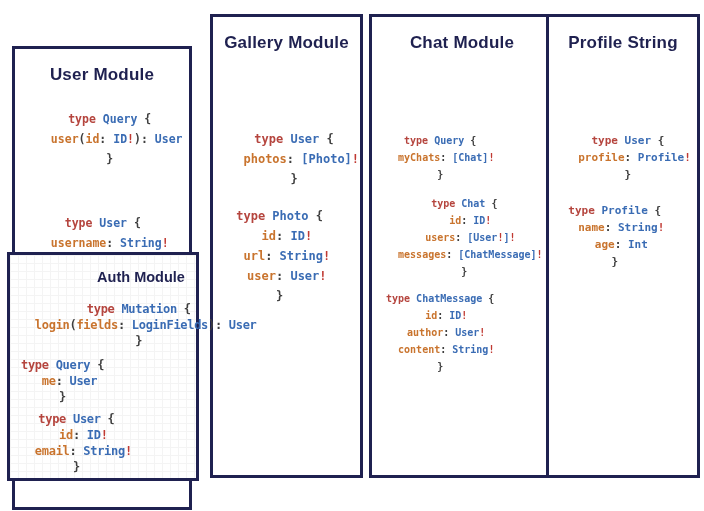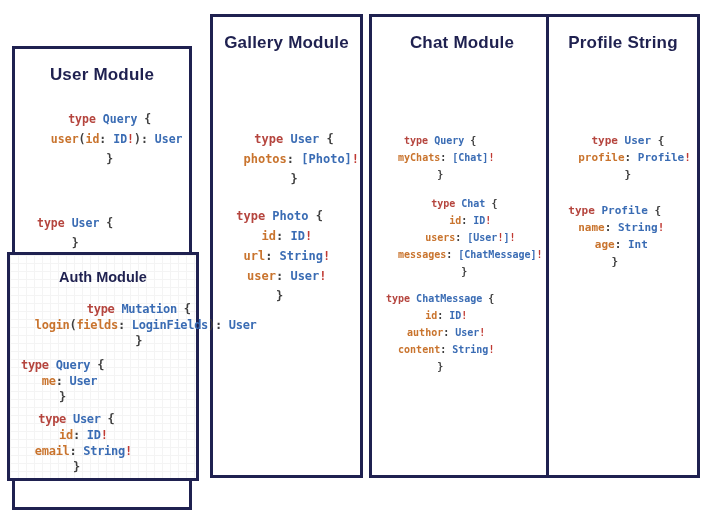--- a/index.html
+++ b/index.html
@@ -33,32 +33,32 @@
   #auth-box{
     position:absolute;left:7px;top:252px;width:192px;height:229px;box-sizing:border-box;
     border:3px solid var(--c-navy);z-index:5;
     background:
       linear-gradient(#f4f4f4 1px, transparent 1px),
       linear-gradient(90deg,#f4f4f4 1px, transparent 1px);
     background-size:8px 8px;background-color:#fff;
   }
   #auth-box h2{
     position:absolute;top:14px;left:0;width:100%;margin:0;text-align:center;
-    font-size:14.5px;font-weight:700;color:var(--c-navy);
+    font-size:14.5px;font-weight:700;color:var(--c-navy);padding-left:38px;
   }
 </style>
 </head>
 <body>
 
 <div id="canvas">
 
   <div class="panel" style="left:12px;width:180px;margin-top:32px;">
     <h2>User Module</h2>
     <div class="code fs-user" style="top:60px;left:22px;"><div class="cl"><span class="tk-k">type </span><span class="tk-y">Query </span><span class="tk-p">{</span></div><div class="cl"><span class="tk-p">  </span><span class="tk-f">user</span><span class="tk-p">(</span><span class="tk-f">id</span><span class="tk-p">: </span><span class="tk-y">ID</span><span class="tk-b">!</span><span class="tk-p">): </span><span class="tk-y">User</span></div><div class="cl"><span class="tk-p">}</span></div></div>
-    <div class="code fs-user" style="top:164px;left:22px;"><div class="cl"><span class="tk-k">type </span><span class="tk-y">User </span><span class="tk-p">{</span></div><div class="cl"><span class="tk-p">}</span></div></div>
+    <div class="code fs-user" style="top:164px;left:22px;"><div class="cl"><span class="tk-k">type </span><span class="tk-y">User </span><span class="tk-p">{</span></div><div class="cl"><span class="tk-p">  </span><span class="tk-f">username</span><span class="tk-p">: </span><span class="tk-y">String</span><span class="tk-b">!</span></div><div class="cl"><span class="tk-p">}</span></div></div>
   </div>
 
   <div class="panel" style="left:210px;width:153px;">
     <h2>Gallery Module</h2>
     <div class="code fs-gallery" style="top:112px;left:16px;"><div class="cl"><span class="tk-k">type </span><span class="tk-y">User </span><span class="tk-p">{</span></div><div class="cl"><span class="tk-p">  </span><span class="tk-f">photos</span><span class="tk-p">: </span><span class="tk-y">[Photo]</span><span class="tk-b">!</span></div><div class="cl"><span class="tk-p">}</span></div></div>
     <div class="code fs-gallery" style="top:189px;left:16px;"><div class="cl"><span class="tk-k">type </span><span class="tk-y">Photo </span><span class="tk-p">{</span></div><div class="cl"><span class="tk-p">  </span><span class="tk-f">id</span><span class="tk-p">: </span><span class="tk-y">ID</span><span class="tk-b">!</span></div><div class="cl"><span class="tk-p">  </span><span class="tk-f">url</span><span class="tk-p">: </span><span class="tk-y">String</span><span class="tk-b">!</span></div><div class="cl"><span class="tk-p">  </span><span class="tk-f">user</span><span class="tk-p">: </span><span class="tk-y">User</span><span class="tk-b">!</span></div><div class="cl"><span class="tk-p">}</span></div></div>
   </div>
 
   <div class="panel" style="left:369px;width:186px;">
     <h2>Chat Module</h2>

